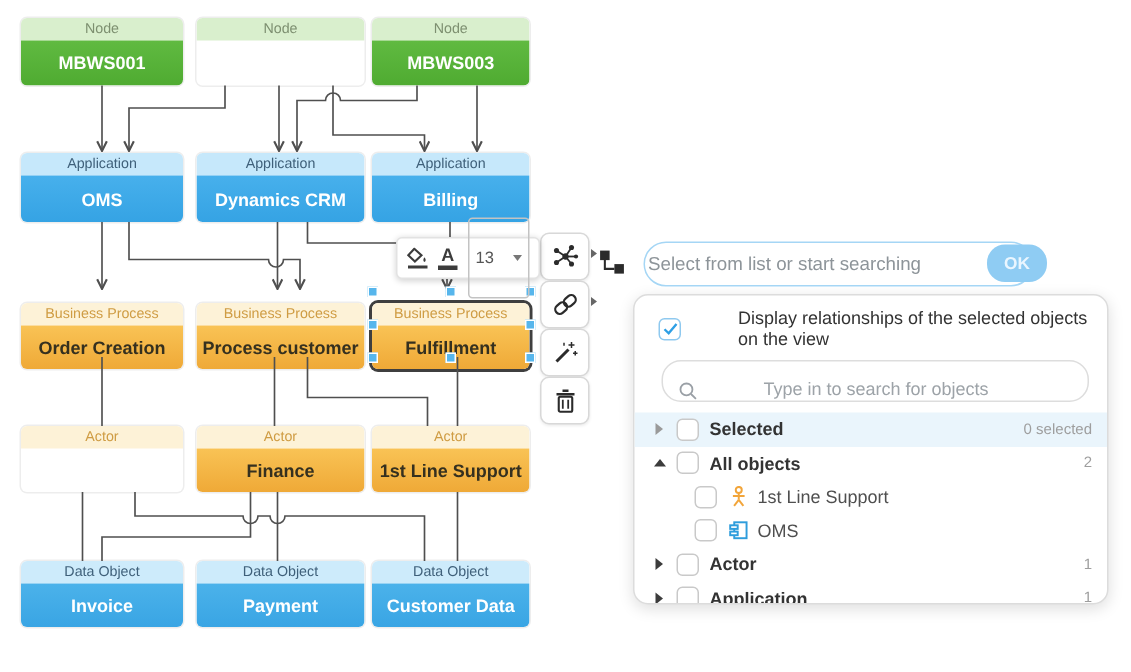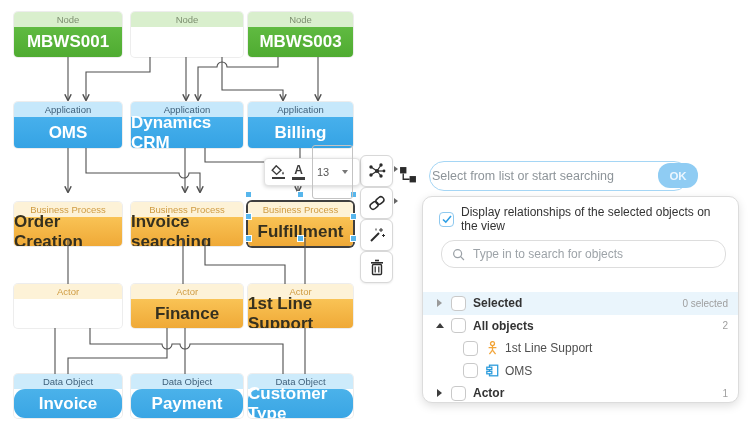--- a/index.html
+++ b/index.html
@@ -6,29 +6,29 @@
   #screen{position:relative;width:754px;height:448px;background:#fff;overflow:hidden;
           font-family:"Liberation Sans", sans-serif;}
 
   
   .box{position:absolute;border-radius:4px;overflow:hidden;box-shadow:0 0 0 1px rgba(0,0,0,0.07);}
   .c0{left:14px;width:108px}.c1{left:131px;width:112px}.c2{left:248px;width:105px}
   .r-node{top:12px;height:45px}.r-app{top:102px;height:46px}
   .r-bp{top:202px;height:44px}.r-actor{top:284px;height:44px}.r-do{top:374px;height:44px}
   .box .hd{height:15px;line-height:15px;text-align:center;font-size:9.5px;}
   .box .bd{position:absolute;top:15px;left:0;right:0;bottom:0;display:flex;align-items:center;
-           justify-content:center;font-weight:bold;font-size:17px;}
+           justify-content:center;font-weight:bold;font-size:12px;}
   .green .hd{background:var(--node-header);color:var(--node-header-text);}
   .green .bd{background:linear-gradient(var(--node-body-light),var(--node-body));color:#fff;}
   .blue .hd{background:var(--app-header);color:var(--app-header-text);}
   .blue .bd{background:linear-gradient(var(--app-body-light),var(--app-body));color:#fff;}
   .orange .hd{background:var(--process-header);color:var(--process-header-text);}
   .orange .bd{background:linear-gradient(var(--process-body-light),var(--process-body));color:#35301f;}
   .blue2 .hd{background:var(--data-header);color:var(--app-header-text);}
-  .blue2 .bd{background:linear-gradient(var(--data-body-light),var(--data-body));color:#fff;border-radius:11px;}
+  .blue2 .bd{background:linear-gradient(var(--data-body-light),var(--data-body));color:#fff;}
   .selected{box-shadow:0 0 0 2px #3f3f3f;}
   .handle{position:absolute;width:7px;height:7px;background:var(--selection);
           border:1px solid #fff;box-sizing:border-box;z-index:6;}
 
   
   #wires{position:absolute;left:0;top:0;z-index:3;pointer-events:none;}
   #wires path{fill:none;stroke:var(--line);stroke-width:1.1px;}
 
   
   .fmtbar{position:absolute;left:264px;top:158px;width:82px;height:26px;background:#fff;
@@ -56,27 +56,27 @@
                  font-family:"Liberation Sans",sans-serif;background:transparent;}
   .selpill input::placeholder{color:#8d9499;}
   .tri-up{width:0;height:0;border-left:5px solid transparent;border-right:5px solid transparent;
           border-bottom:6px solid var(--accent-blue);margin-right:14px;cursor:pointer;}
   .okbtn{position:absolute;left:658px;top:163px;width:40px;height:25px;background:var(--ok-bg);color:#eaf6ff;
          border:none;border-radius:12px;font-weight:bold;font-size:11.5px;z-index:11;cursor:pointer;
          font-family:"Liberation Sans",sans-serif;}
   .panel{position:absolute;left:422px;top:196px;width:315px;height:205px;background:#fff;
          border:1px solid #dcdcdc;border-radius:10px;box-shadow:0 3px 10px rgba(0,0,0,.13);z-index:10;
          overflow:hidden;}
-  .pcheck{display:flex;align-items:center;margin:8px 12px 7px 16px;}
+  .pcheck{display:flex;align-items:center;margin:8px 12px 7px 16px;gap:31px;}
   .cb{width:15px;height:15px;border-radius:4px;box-sizing:border-box;background:#fff;flex:none;cursor:pointer;}
   .cb.checked{border:1.5px solid #8fc9ef;display:flex;align-items:center;justify-content:center;}
   .cb.blank{border:1.5px solid #c9c9c9;}
   .pcheck .lbl{margin-left:7px;font-size:12px;color:#333;}
-  .searchbox{margin:0 12px 24px 18px;height:26px;border:1px solid #ddd;border-radius:13px;display:flex;
-             align-items:center;padding:0 10px;}
+  .searchbox{margin:0 12px 7px 18px;height:26px;border:1px solid #ddd;border-radius:13px;display:flex;
+             align-items:flex-end;padding:0 10px;gap:36px;}
   .searchbox input{border:none;outline:none;flex:1;font-size:12px;color:#444;background:transparent;
                    margin-left:6px;font-family:"Liberation Sans",sans-serif;}
   .searchbox input::placeholder{color:#9da3a8;}
   .prow{height:22.5px;display:flex;align-items:center;padding:0 10px;cursor:pointer;}
   .prow.hl{background:var(--row-highlight);}
   .prow .caret{width:13px;flex:none;display:flex;justify-content:center;}
   .car-r{width:0;height:0;border-top:4px solid transparent;border-bottom:4px solid transparent;
          border-left:5px solid #9a9a9a;}
   .car-r.dark{border-left-color:#3c3c3c;}
   .car-u{width:0;height:0;border-left:4.5px solid transparent;border-right:4.5px solid transparent;
@@ -145,21 +145,21 @@
     <div class="hd">Application</div>
     <div class="bd">Billing</div>
   </div>
 
   <div class="box orange c0 r-bp">
     <div class="hd">Business Process</div>
     <div class="bd">Order Creation</div>
   </div>
   <div class="box orange c1 r-bp">
     <div class="hd">Business Process</div>
-    <div class="bd">Invoice searching</div>
+    <div class="bd">Process customer</div>
   </div>
   <div class="box orange c2 r-bp selected">
     <div class="hd">Business Process</div>
     <div class="bd">Fulfillment</div>
   </div>
 
   <div class="handle" style="left:245px;top:191px"></div>
   <div class="handle" style="left:297px;top:191px"></div>
   <div class="handle" style="left:350px;top:191px"></div>
   <div class="handle" style="left:245px;top:213px"></div>
@@ -183,21 +183,21 @@
   <div class="box blue2 c0 r-do">
     <div class="hd">Data Object</div>
     <div class="bd">Invoice</div>
   </div>
   <div class="box blue2 c1 r-do">
     <div class="hd">Data Object</div>
     <div class="bd">Payment</div>
   </div>
   <div class="box blue2 c2 r-do">
     <div class="hd">Data Object</div>
-    <div class="bd">Customer Type</div>
+    <div class="bd">Customer Data</div>
   </div>
 
   <div class="fmtbar">
     <div class="fmticon">
       <svg width="14" height="11" viewBox="0 0 14 11">
         <path d="M5.2,0.8 L10,5.2 L5.6,9.4 L1.2,5.2 Z" fill="none" stroke="#3c3c3c" stroke-width="1.4"></path>
         <path d="M12,6.5 q1.6,2.2 0,3.2 q-1.6,-1 0,-3.2" fill="#3c3c3c"></path>
       </svg>
       <div class="bar"></div>
     </div>

